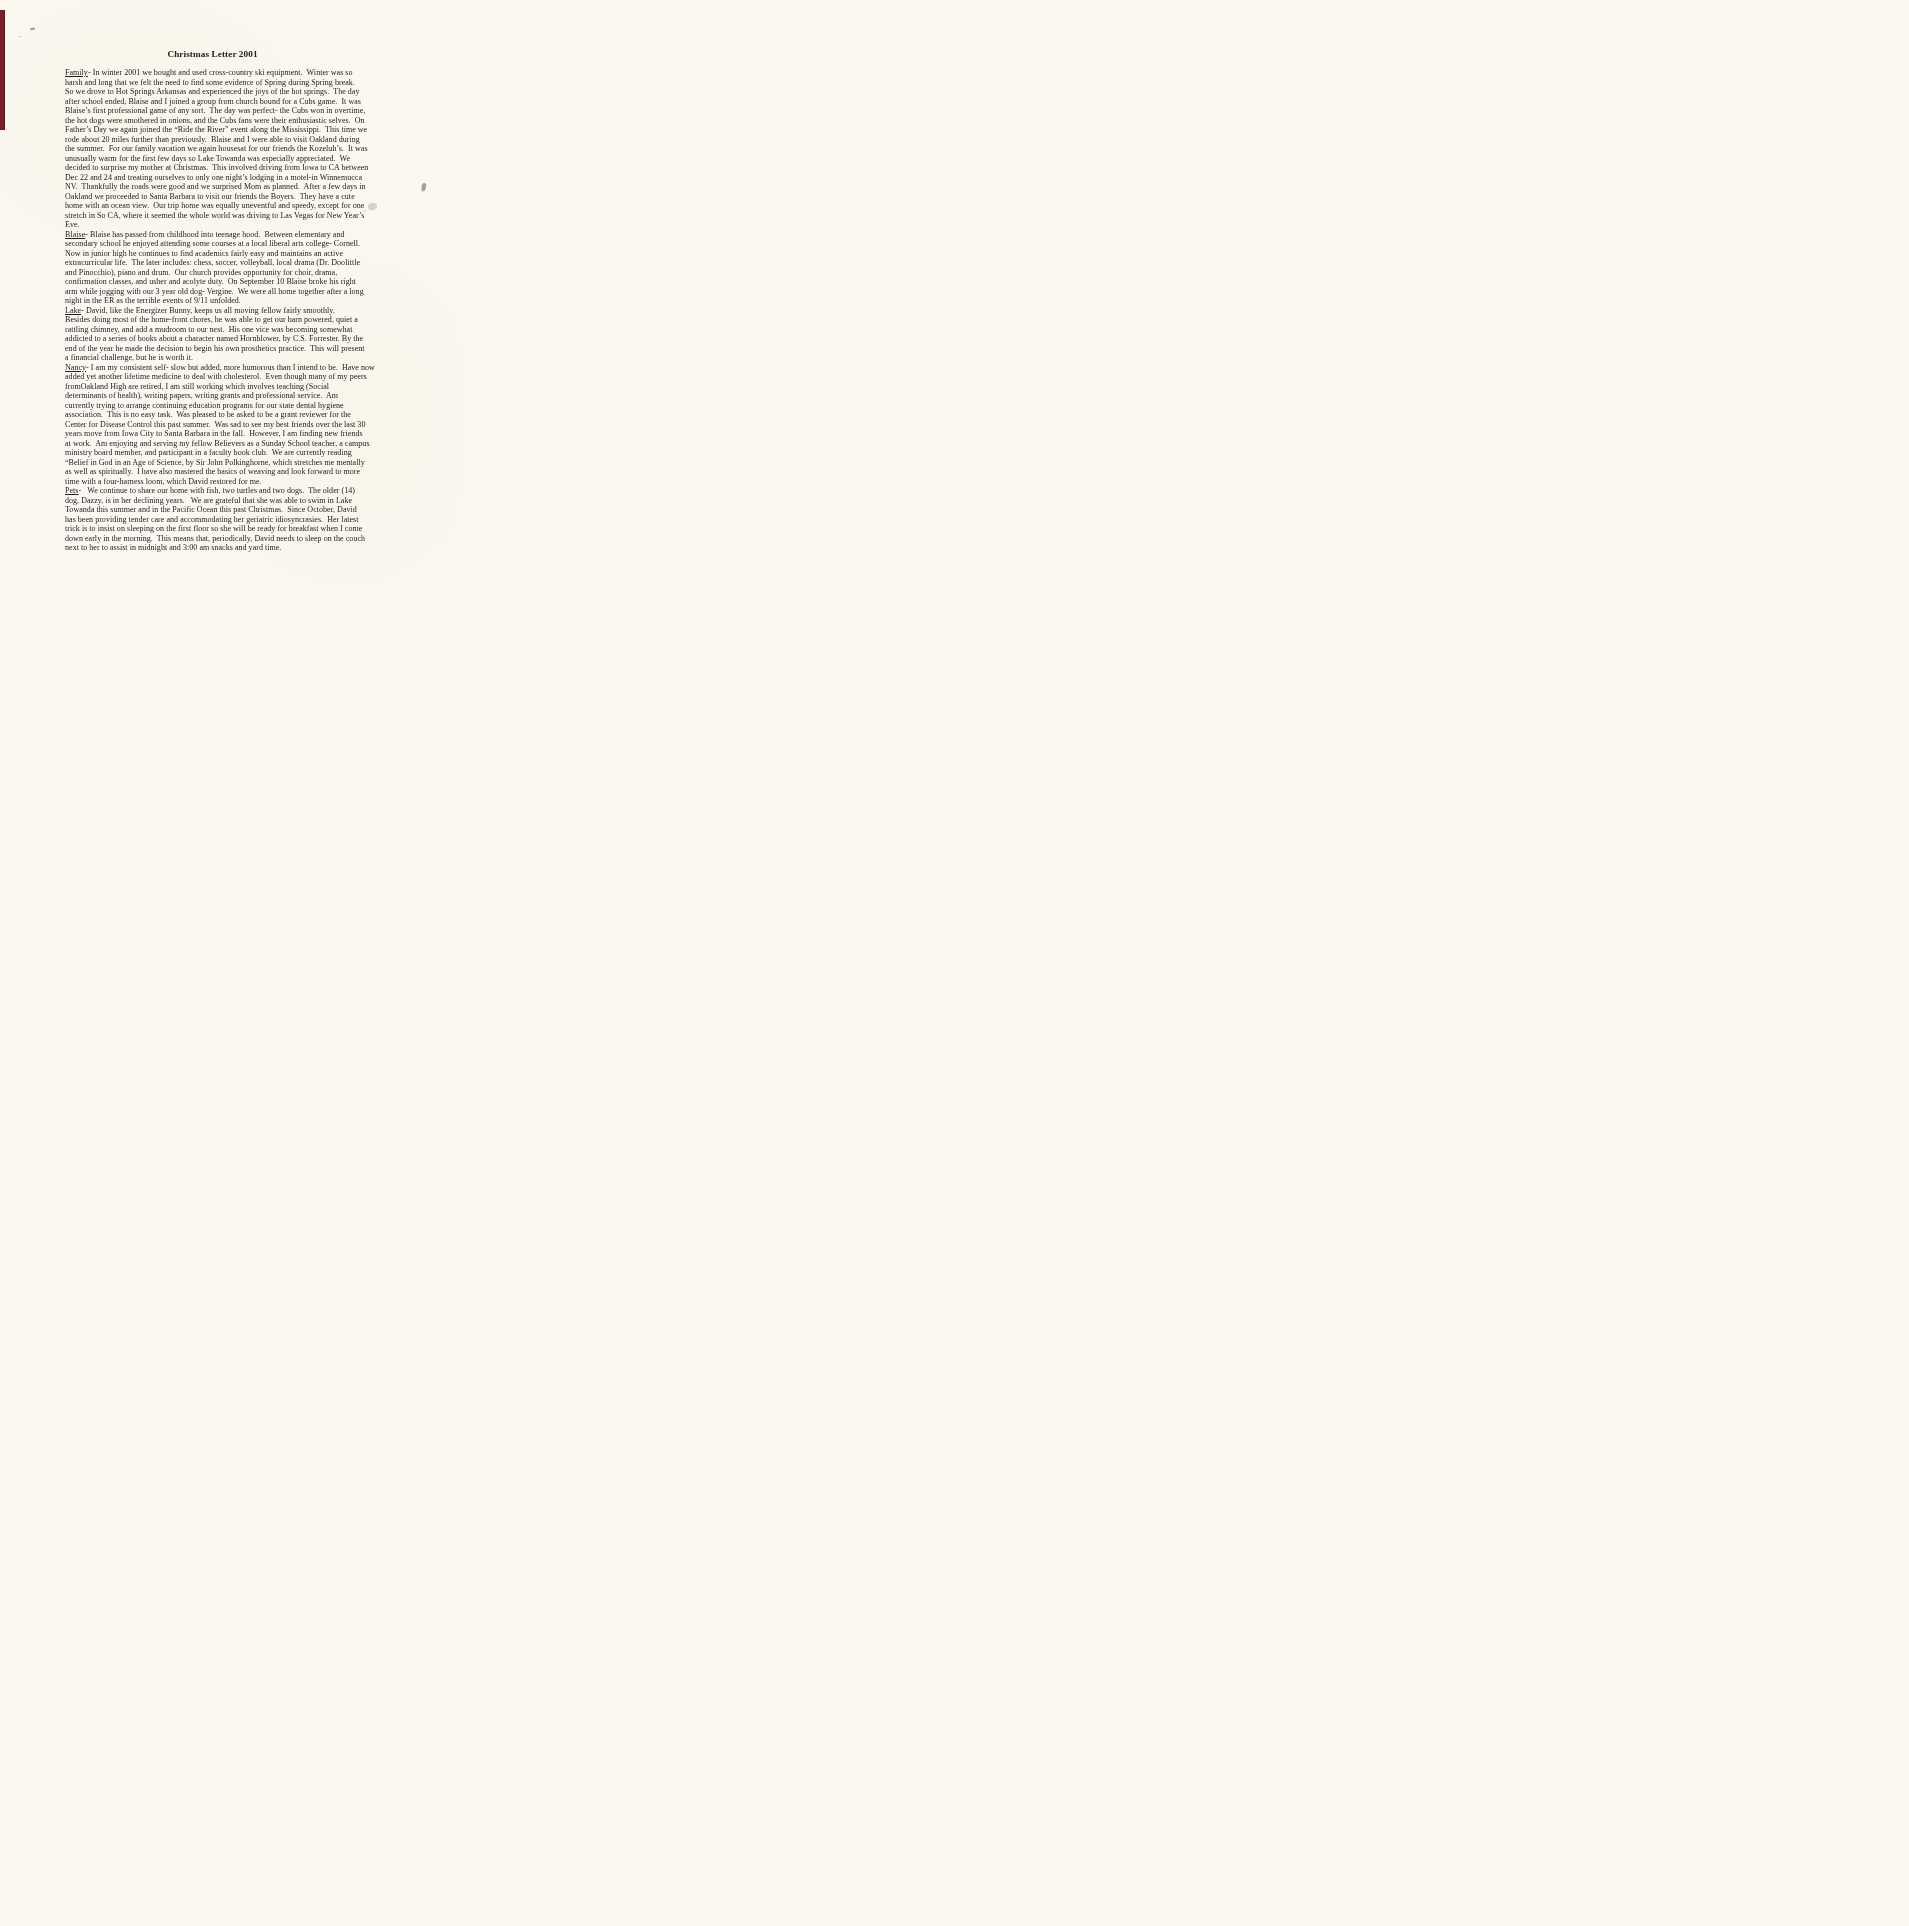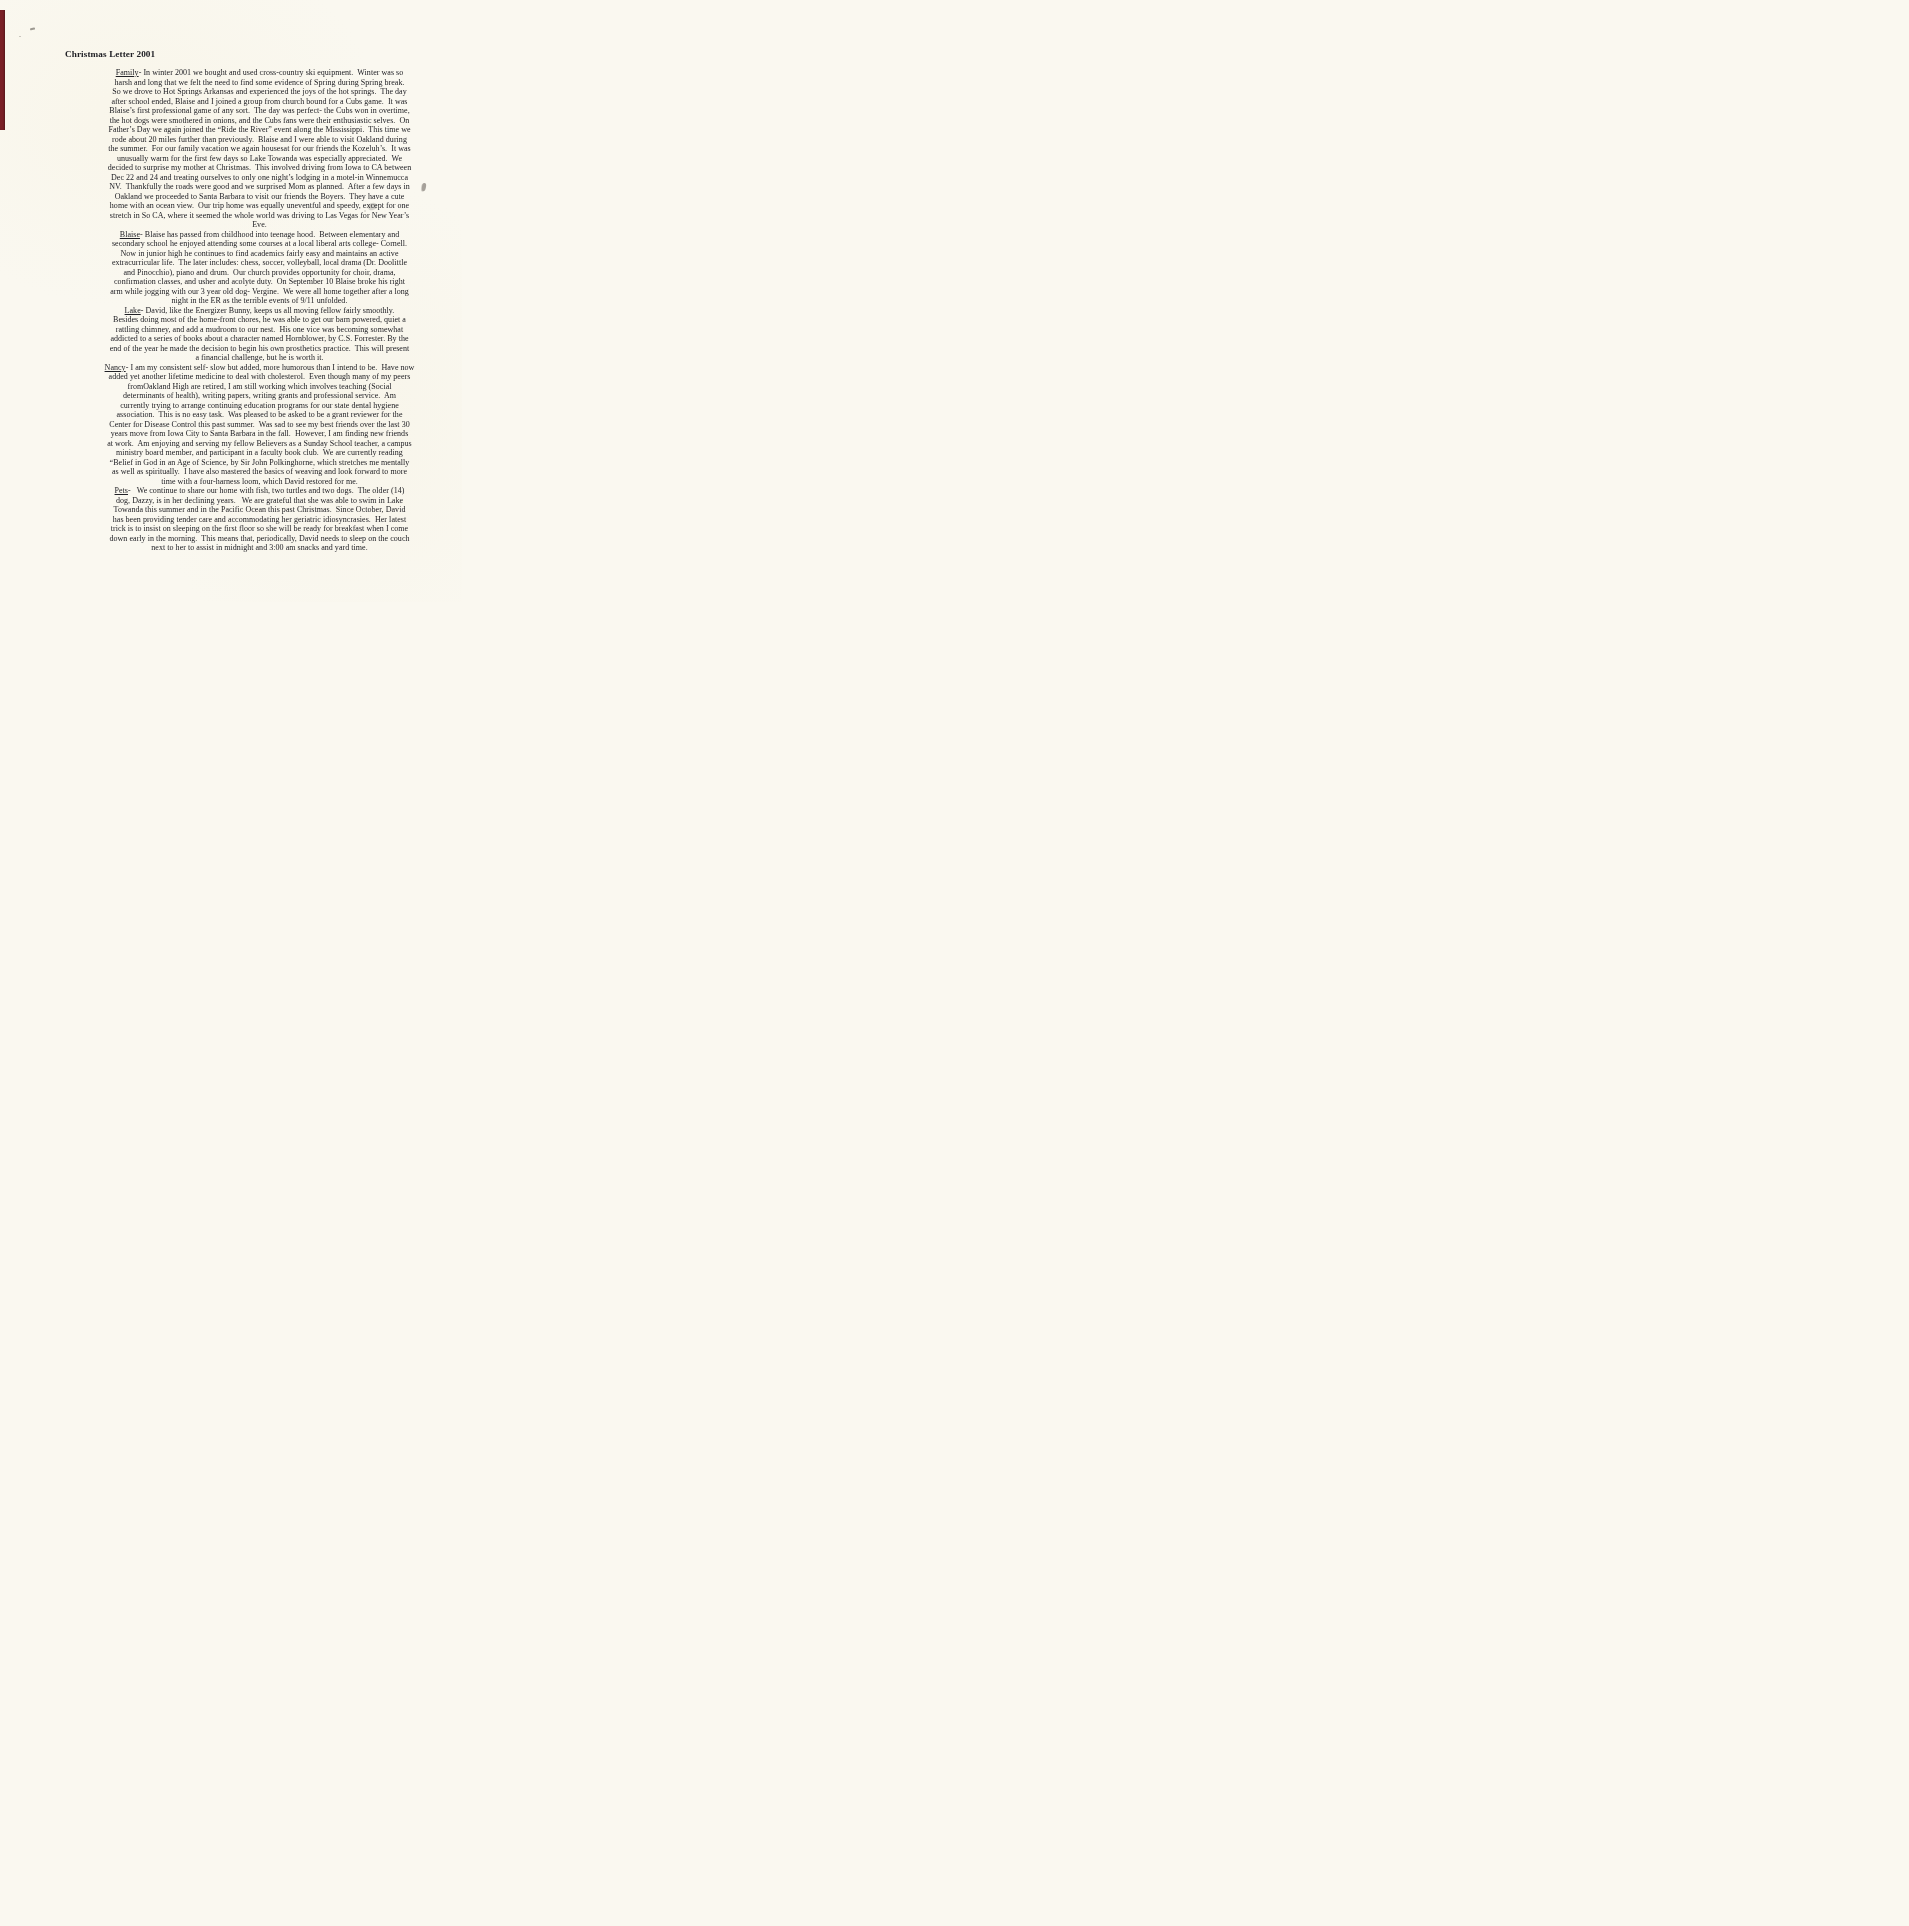--- a/index.html
+++ b/index.html
@@ -43,31 +43,32 @@
   .sm-text{
     left:368px;top:203px;width:9.2px;height:7.3px;opacity:.32;
     border-radius:55% 45% 60% 40%/45% 55% 40% 60%;
     transform:rotate(-14deg);
   }
   .sm-text-dot{
     left:364px;top:210px;width:2.3px;height:1.9px;opacity:.28;border-radius:50%;
   }
   .title{
     position:absolute;left:65px;top:49px;width:295px;
+    text-align:center;
     font-size:9.2px;font-weight:bold;
     letter-spacing:0.1px;
     color:var(--ink);
   }
   .letter-body{
     position:absolute;left:65px;top:68px;width:389px;
     font-size:8px;line-height:9.5px;
     color:var(--ink);
     letter-spacing:0.04px;
   }
-  .line{white-space:pre;text-align:center;}
+  .line{white-space:pre;}
   .label{
     text-decoration:underline;
     text-decoration-thickness:0.8px;
     text-underline-offset:1.2px;
   }
 </style>
 </head>
 <body>
 
 <div class="screen">

